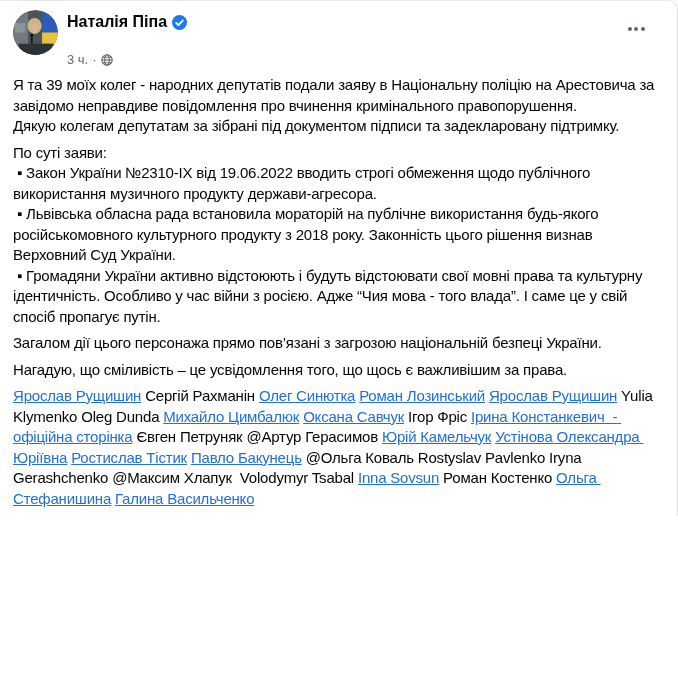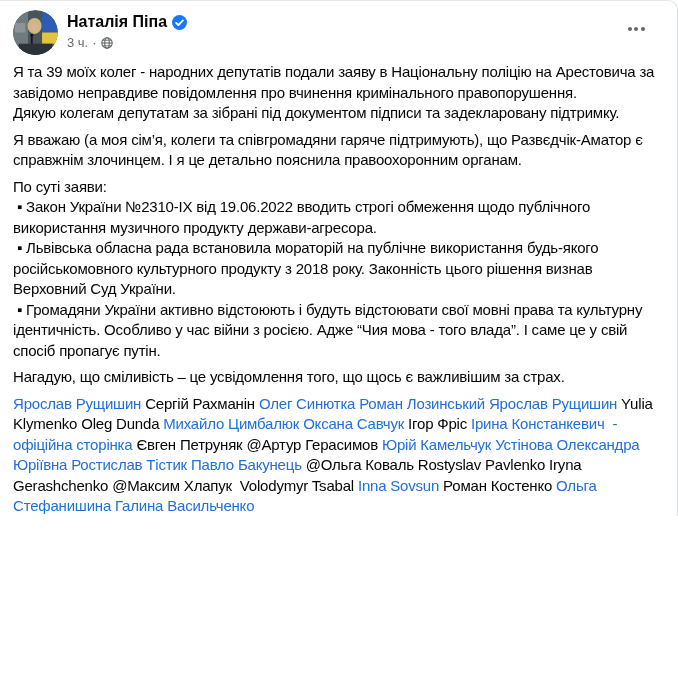--- a/index.html
+++ b/index.html
@@ -14,29 +14,29 @@
     border-top:1px solid #e6e8eb;border-right:1px solid #dcdee3;
     border-top-right-radius:10px;
   }
   .header{display:flex;align-items:flex-start;padding:9px 24px 0 13px;}
   .avatar{width:45px;height:45px;border-radius:50%;overflow:hidden;flex:none;cursor:pointer;}
   .avatar svg{display:block;}
   .hinfo{margin-left:9px;flex:1;min-width:0;}
   .name-row{display:flex;align-items:center;gap:5px;padding-top:2px;}
   .name{font-size:16px;font-weight:bold;color:#050505;cursor:pointer;line-height:20px;}
   .badge{display:inline-flex;flex:none;}
-  .meta{display:flex;align-items:center;gap:4px;font-size:13px;color:var(--muted);margin-top:3px;line-height:16px;}
+  .meta{display:flex;align-items:center;gap:4px;font-size:13px;color:var(--muted);margin-top:20px;line-height:16px;}
   .meta .dot-sep{color:var(--muted);}
   .more{width:34px;height:34px;display:flex;align-items:center;justify-content:center;border-radius:50%;cursor:pointer;margin-top:2px;}
   .dots{display:flex;gap:2.5px;}
   .dots span{width:4px;height:4px;border-radius:50%;background:#606770;display:block;}
   .post-body{padding:7px 14px 0 13px;font-size:15px;line-height:20.5px;letter-spacing:-0.2px;}
   .para{white-space:pre-wrap;margin:0 0 6px 0;}
   .para:last-child{margin-bottom:0;}
-  .tags .tag-link{color:var(--link);cursor:pointer;}
+  .tags .tag-link{color:var(--link);cursor:pointer;text-decoration:underline;}
 </style>
 </head>
 <body style="--link: #216fdb; --verified: #1877f2; --muted: #65676b;">
 
 <div class="card">
 
   <div class="header">
 
     <div class="avatar">
       <svg width="45" height="45" viewBox="0 0 48 48">
@@ -91,22 +91,22 @@
           <span></span>
           <span></span>
           <span></span>
         </span>
     </div>
   </div>
 
   <div class="post-body">
       <div class="para">Я та 39 моїх колег - народних депутатів подали заяву в Національну поліцію на Арестовича за завідомо неправдиве повідомлення про вчинення кримінального правопорушення.
 Дякую колегам депутатам за зібрані під документом підписи та задекларовану підтримку.</div>
-      <div class="para">Я вважаю (а моя сім’я, колеги та співгромадяни гаряче підтримують), що Развєдчік-Аматор є справжнім злочинцем. І я це детально пояснила правоохоронним органам.</div>
       <div class="para">По суті заяви:
  ▪ Закон України №2310-IX від 19.06.2022 вводить строгі обмеження щодо публічного використання музичного продукту держави-агресора.
  ▪ Львівська обласна рада встановила мораторій на публічне використання будь-якого російськомовного культурного продукту з 2018 року. Законність цього рішення визнав Верховний Суд України.
  ▪ Громадяни України активно відстоюють і будуть відстоювати свої мовні права та культурну ідентичність. Особливо у час війни з росією. Адже “Чия мова - того влада”. І саме це у свій спосіб пропагує путін.</div>
-      <div class="para">Нагадую, що сміливість – це усвідомлення того, що щось є важливішим за страх.</div>
+      <div class="para">Загалом дії цього персонажа прямо пов’язані з загрозою національній безпеці України.</div>
+      <div class="para">Нагадую, що сміливість – це усвідомлення того, що щось є важливішим за права.</div>
       <div class="para tags"><span class="tag-link">Ярослав Рущишин</span><span> Сергій Рахманін </span><span class="tag-link">Олег Синютка</span><span> </span><span class="tag-link">Роман Лозинський</span><span> </span><span class="tag-link">Ярослав Рущишин</span><span> Yulia Klymenko Oleg Dunda </span><span class="tag-link">Михайло Цимбалюк</span><span> </span><span class="tag-link">Оксана Савчук</span><span> Ігор Фріс </span><span class="tag-link">Ірина Констанкевич  - офіційна сторінка</span><span> Євген Петруняк @Артур Герасимов </span><span class="tag-link">Юрій Камельчук</span><span> </span><span class="tag-link">Устінова Олександра Юріївна</span><span> </span><span class="tag-link">Ростислав Тістик</span><span> </span><span class="tag-link">Павло Бакунець</span><span> @Ольга Коваль Rostyslav Pavlenko Iryna Gerashchenko @Максим Хлапук  Volodymyr Tsabal </span><span class="tag-link">Inna Sovsun</span><span> Роман Костенко </span><span class="tag-link">Ольга Стефанишина</span><span> </span><span class="tag-link">Галина Васильченко</span></div>
     </div>
 
 </div>
 
 </body></html>

